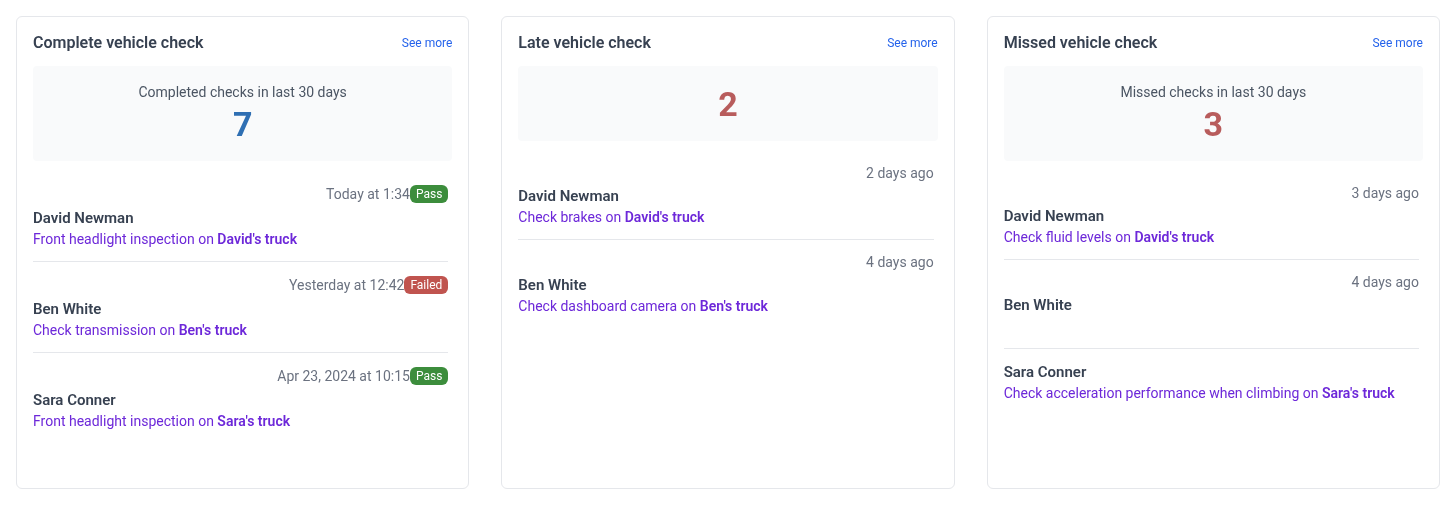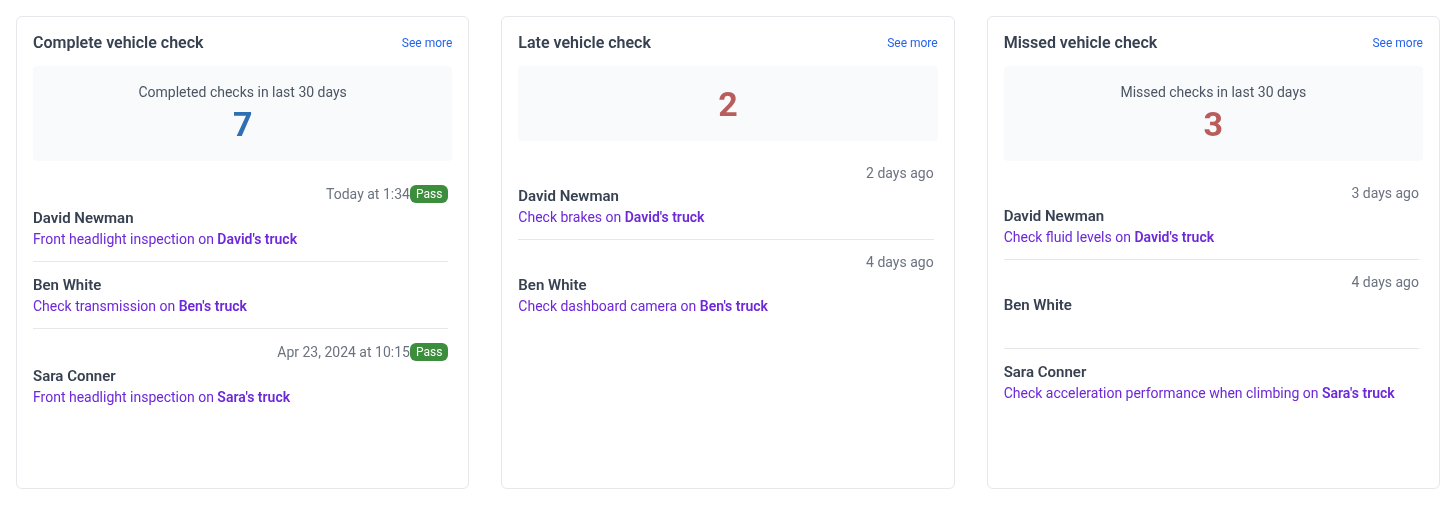--- a/index.html
+++ b/index.html
@@ -123,20 +123,24 @@
     <div class="items">
       <div class="item">
         <div class="item-top">
           <span class="item-time">Today at 1:34</span>
           <span class="badge pass">Pass</span>
         </div>
         <div class="item-name">David Newman</div>
         <div class="item-desc"><span>Front headlight inspection on </span><span class="vehicle">David's truck</span></div>
       </div>
       <div class="item">
+        <div class="item-top">
+          <span class="item-time">Yesterday at 12:42</span>
+          <span class="badge failed">Failed</span>
+        </div>
         <div class="item-name">Ben White</div>
         <div class="item-desc"><span>Check transmission on </span><span class="vehicle">Ben's truck</span></div>
       </div>
       <div class="item">
         <div class="item-top">
           <span class="item-time">Apr 23, 2024 at 10:15</span>
           <span class="badge pass">Pass</span>
         </div>
         <div class="item-name">Sara Conner</div>
         <div class="item-desc"><span>Front headlight inspection on </span><span class="vehicle">Sara's truck</span></div>

